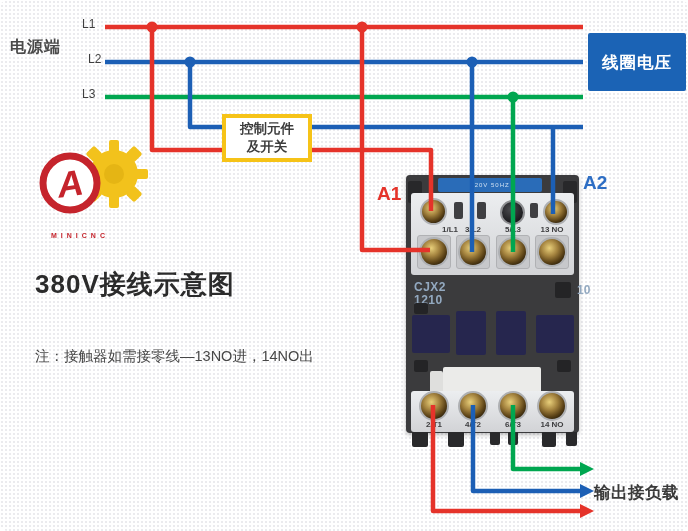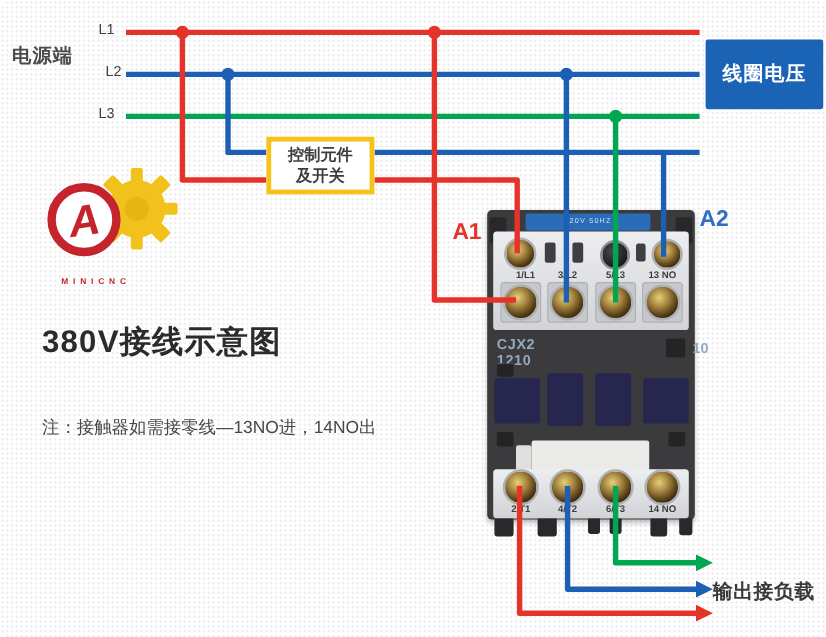--- a/index.html
+++ b/index.html
@@ -131,21 +131,21 @@
 
     <div class="c-face top"></div>
 
     <div class="screw" style="left:14px;top:23px;width:27px;height:27px;"></div>
     <div class="slot" style="left:48px;top:27px;width:9px;height:17px;"></div>
     <div class="slot" style="left:71px;top:27px;width:9px;height:17px;"></div>
     <div class="screw dark" style="left:94px;top:25px;width:25px;height:25px;"></div>
     <div class="slot" style="left:124px;top:28px;width:8px;height:15px;"></div>
     <div class="screw" style="left:137px;top:24px;width:26px;height:26px;"></div>
 
-    <div class="term-lbl" style="left:12px;top:50px;">1/L1</div>
+    <div class="term-lbl" style="left:24px;top:50px;">1/L1</div>
     <div class="term-lbl" style="left:47px;top:50px;">3/L2</div>
     <div class="term-lbl" style="left:87px;top:50px;">5/L3</div>
     <div class="term-lbl" style="left:126px;top:50px;">13 NO</div>
 
     <div class="plate" style="left:11px;top:60px;"></div>
     <div class="plate" style="left:50px;top:60px;"></div>
     <div class="plate" style="left:90px;top:60px;"></div>
     <div class="plate" style="left:129px;top:60px;"></div>
     <div class="screw" style="left:13px;top:62px;width:30px;height:30px;"></div>
     <div class="screw" style="left:52px;top:62px;width:30px;height:30px;"></div>

